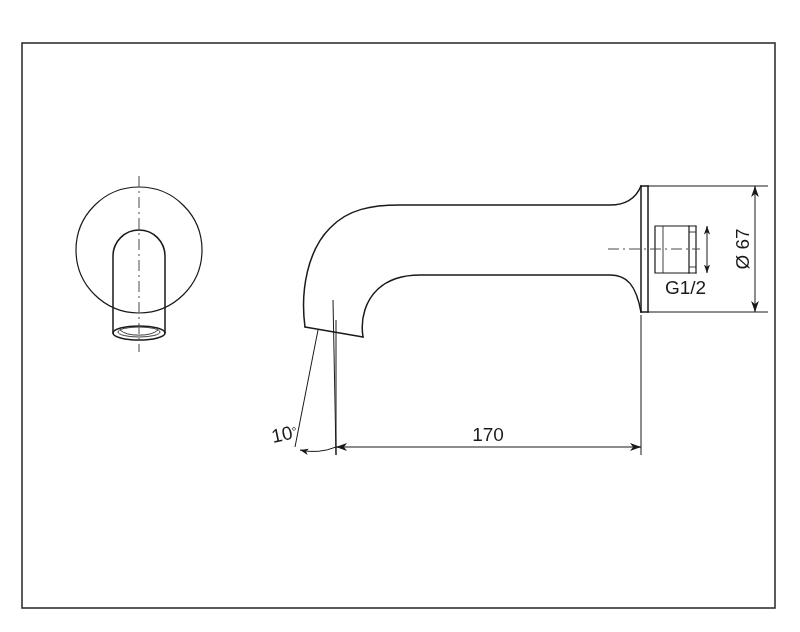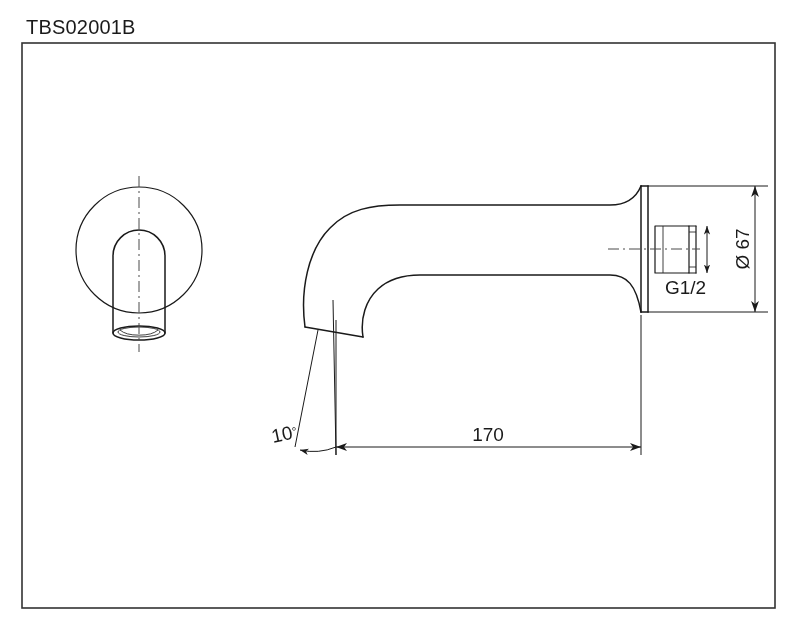--- a/index.html
+++ b/index.html
@@ -84,21 +84,20 @@
     font-family: "Liberation Sans", sans-serif;
     font-size: 12px;
     fill: #1a1a1a;
   }
 </style>
 </head>
 <body>
 
 <div id="page">
 
-  <div id="drawing-title">TBS02001B</div>
 
   <svg id="drawing-svg" viewBox="0 0 800 632">
 
     <defs>
       <marker id="arrowEnd" markerWidth="12" markerHeight="9" refX="11" refY="4.5" orient="auto" markerUnits="userSpaceOnUse">
         <path d="M0,0.6 L11,4.5 L0,8.4 L3,4.5 Z" fill="#1a1a1a"></path>
       </marker>
       <marker id="arrowStart" markerWidth="12" markerHeight="9" refX="1" refY="4.5" orient="auto" markerUnits="userSpaceOnUse">
         <path d="M12,0.6 L1,4.5 L12,8.4 L9,4.5 Z" fill="#1a1a1a"></path>
       </marker>

